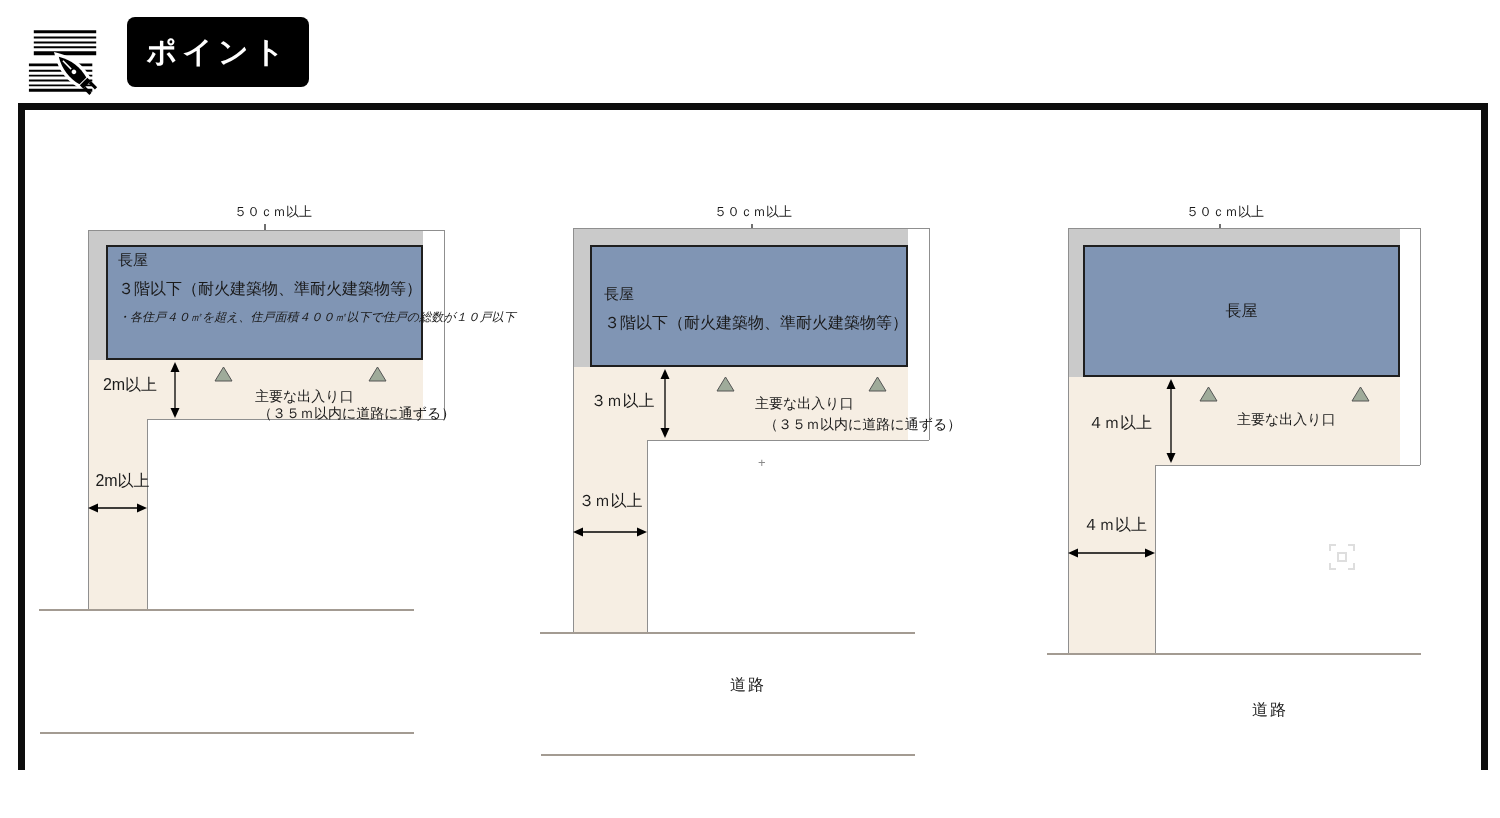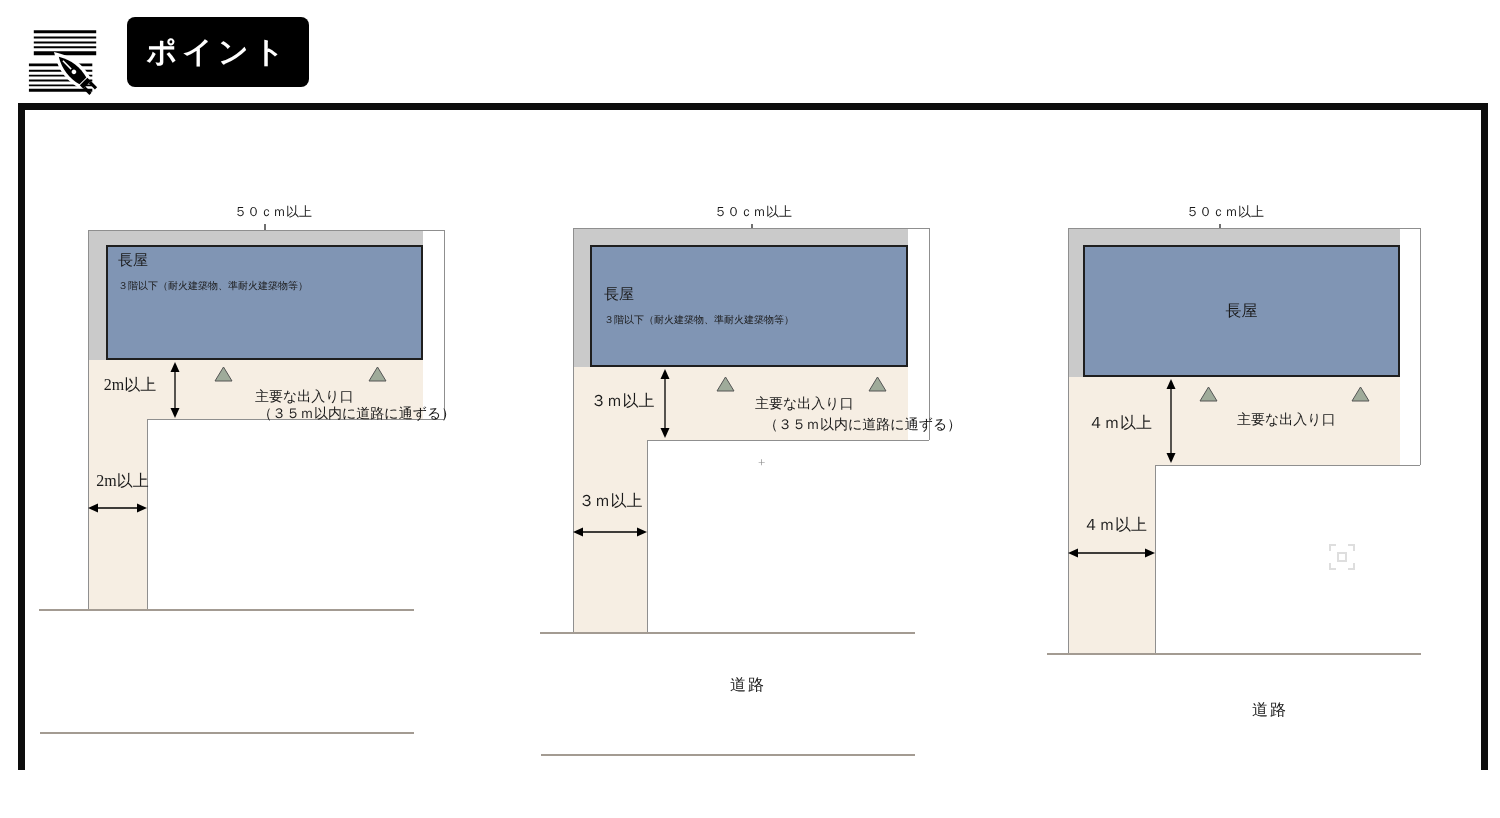--- a/index.html
+++ b/index.html
@@ -1,17 +1,17 @@
 <!DOCTYPE html>
 <html><head>
 <meta charset="utf-8">
 <style>
   html,body{margin:0;padding:0;background:#fff;}
   #stage{position:relative;width:1500px;height:770px;background:#ffffff;overflow:hidden;
-         font-family:Liberation Serif, serif;color:#1a1a1a;}
+         font-family:Liberation Sans, sans-serif;color:#1a1a1a;}
   #stage *{box-sizing:border-box;}
   .abs{position:absolute;}
 
   
   .title-box{position:absolute;left:127px;top:17px;width:182px;height:70px;background:#000;
              border-radius:8px;display:flex;align-items:center;justify-content:center;}
   .title-box span{color:#fff;font-size:30px;font-weight:bold;letter-spacing:5px;}
 
   
   .frame{position:absolute;left:18px;top:103px;width:1470px;height:696px;
@@ -25,21 +25,21 @@
   .passage{background:#f6eee3;}
   .hline{position:absolute;height:1px;background:#8f8f8f;}
   .vline{position:absolute;width:1px;background:#8f8f8f;}
   .roadline{position:absolute;height:2px;background:#a39b92;}
 
   .gap-label{position:absolute;font-size:13px;text-align:center;white-space:nowrap;}
   .dim-label{position:absolute;font-size:16px;text-align:center;white-space:nowrap;}
   .entrance-label{position:absolute;font-size:14px;white-space:nowrap;}
   .road-label{position:absolute;font-size:16px;text-align:center;letter-spacing:2px;}
   .bname{font-size:15px;font-weight:normal;}
-  .bspec{font-size:10px;margin-top:9px;white-space:nowrap;}
+  .bspec{font-size:16px;margin-top:9px;white-space:nowrap;}
   .bnote{font-size:12px;font-style:italic;margin-top:9px;white-space:nowrap;}
   .plus-marker{position:absolute;color:#8a8a8a;font-size:13px;}
   svg{display:block;}
 </style>
 </head>
 <body>
 
 <div id="stage">
 
   <div class="abs" style="left:26px;top:20px;width:78px;height:80px;">
@@ -92,20 +92,21 @@
 
     <div class="hline" style="left:58px;top:35px;width:356px;"></div>
     <div class="vline" style="left:414px;top:35px;height:189px;"></div>
     <div class="hline" style="left:117px;top:224px;width:297px;"></div>
     <div class="vline" style="left:58px;top:35px;height:379px;"></div>
     <div class="vline" style="left:117px;top:224px;height:190px;"></div>
 
     <div class="rect building" style="left:76px;top:50px;width:317px;height:115px;padding:4px 10px;">
       <div class="bname">長屋</div>
       <div class="bspec">３階以下（耐火建築物、準耐火建築物等）</div>
+      <div class="bnote">・各住戸４０㎡を超え、住戸面積４００㎡以下で住戸の総数が１０戸以下</div>
     </div>
 
     <div class="abs" style="left:139px;top:167px;">
       <svg width="12" height="56">
           <line x1="6" y1="8" x2="6" y2="48" stroke="#000" stroke-width="1.3"></line>
           <polygon points="6,0 1.5,10 10.5,10" fill="#000"></polygon>
           <polygon points="6,56 1.5,46 10.5,46" fill="#000"></polygon>
         </svg>
     </div>
     <div class="dim-label" style="left:60px;top:180px;width:80px;">2m以上</div>

